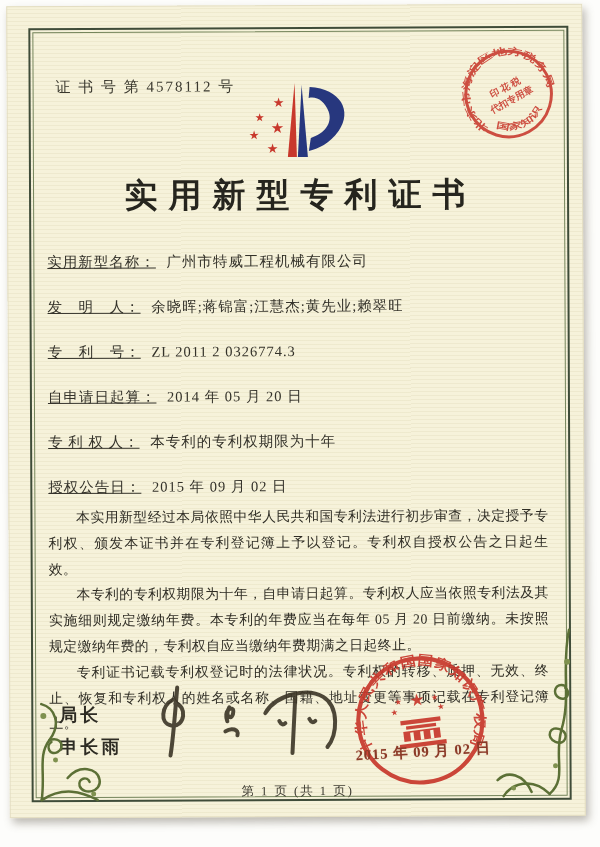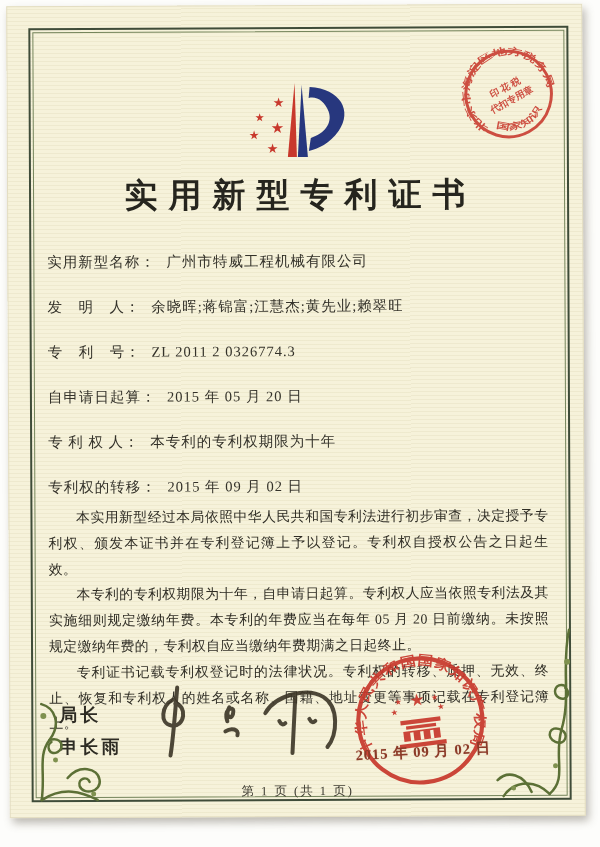--- a/index.html
+++ b/index.html
@@ -35,21 +35,21 @@
     font-size:33px;font-weight:bold;letter-spacing:11px;color:#26251e;
     text-indent:11px;
   }
   .fields{
     position:absolute;left:40px;top:246px;right:36px;
   }
   .field{
     font-size:14.5px;color:#34322a;letter-spacing:1px;
     height:20px;line-height:20px;margin-bottom:25px;white-space:nowrap;
   }
-  .field .lab{display:inline-block;}
+  .field .lab{display:inline-block;text-decoration:underline;}
   .field .val{display:inline-block;margin-left:6px;}
   .body-text{
     position:absolute;left:40px;right:36px;top:499px;
     font-size:13.8px;line-height:25.8px;color:#2f2d25;
     text-align:justify;letter-spacing:0.5px;
   }
   .body-text p{margin:0;text-indent:2em;}
   .signer{
     position:absolute;left:50px;top:693px;
     font-size:18px;font-weight:bold;color:#2e2c24;letter-spacing:3px;line-height:32px;
@@ -76,20 +76,21 @@
   }
   .orn-left{position:absolute;left:24px;top:668px;width:118px;height:128px;}
   .orn-right{position:absolute;left:460px;top:622px;width:106px;height:174px;}
 </style>
 </head>
 <body>
 
 <div class="paper">
   <div class="frame"></div>
 
+  <div class="cert-no">证 书 号 第 4578112 号</div>
 
   <svg class="logo" viewBox="0 0 156 92">
     <text x="44" y="30" font-size="13" fill="#c8382c">★</text>
     <text x="26" y="44" font-size="11" fill="#c8382c">★</text>
     <text x="42" y="56" font-size="15" fill="#c8382c">★</text>
     <text x="20" y="62" font-size="12" fill="#c8382c">★</text>
     <text x="38" y="76" font-size="13" fill="#c8382c">★</text>
     <polygon points="66,6 59,80 68,80" fill="#c8382c"></polygon>
     <polygon points="73,8 69,80 79,80" fill="#27377e"></polygon>
     <path d="M 81,10 C 112,12 124,34 110,54 C 101,67 89,72 80,74 L 82,61 C 95,57 104,47 100,35 C 96,24 88,19 80,21 Z" fill="#27377e"></path>
@@ -105,28 +106,28 @@
     <div class="field">
       <span class="lab">发　明　人：</span>
       <span class="val">余晓晖;蒋锦富;江慧杰;黄先业;赖翠旺</span>
     </div>
     <div class="field">
       <span class="lab">专　利　号：</span>
       <span class="val">ZL 2011 2 0326774.3</span>
     </div>
     <div class="field">
       <span class="lab">自申请日起算：</span>
-      <span class="val">2015 年 05 月 20 日</span>
+      <span class="val">2014 年 05 月 20 日</span>
     </div>
     <div class="field">
       <span class="lab">专 利 权 人：</span>
       <span class="val">本专利的专利权期限为十年</span>
     </div>
     <div class="field">
-      <span class="lab">专利权的转移：</span>
+      <span class="lab">授权公告日：</span>
       <span class="val">2015 年 09 月 02 日</span>
     </div>
   </div>
 
   <div class="body-text">
     <p>本实用新型经过本局依照中华人民共和国专利法进行初步审查，决定授予专利权、颁发本证书并在专利登记簿上予以登记。专利权自授权公告之日起生效。</p>
     <p>本专利的专利权期限为十年，自申请日起算。专利权人应当依照专利法及其实施细则规定缴纳年费。本专利的年费应当在每年 05 月 20 日前缴纳。未按照规定缴纳年费的，专利权自应当缴纳年费期满之日起终止。</p>
     <p>专利证书记载专利权登记时的法律状况。专利权的转移、质押、无效、终止、恢复和专利权人的姓名或名称、国籍、地址变更等事项记载在专利登记簿上。</p>
   </div>
 

